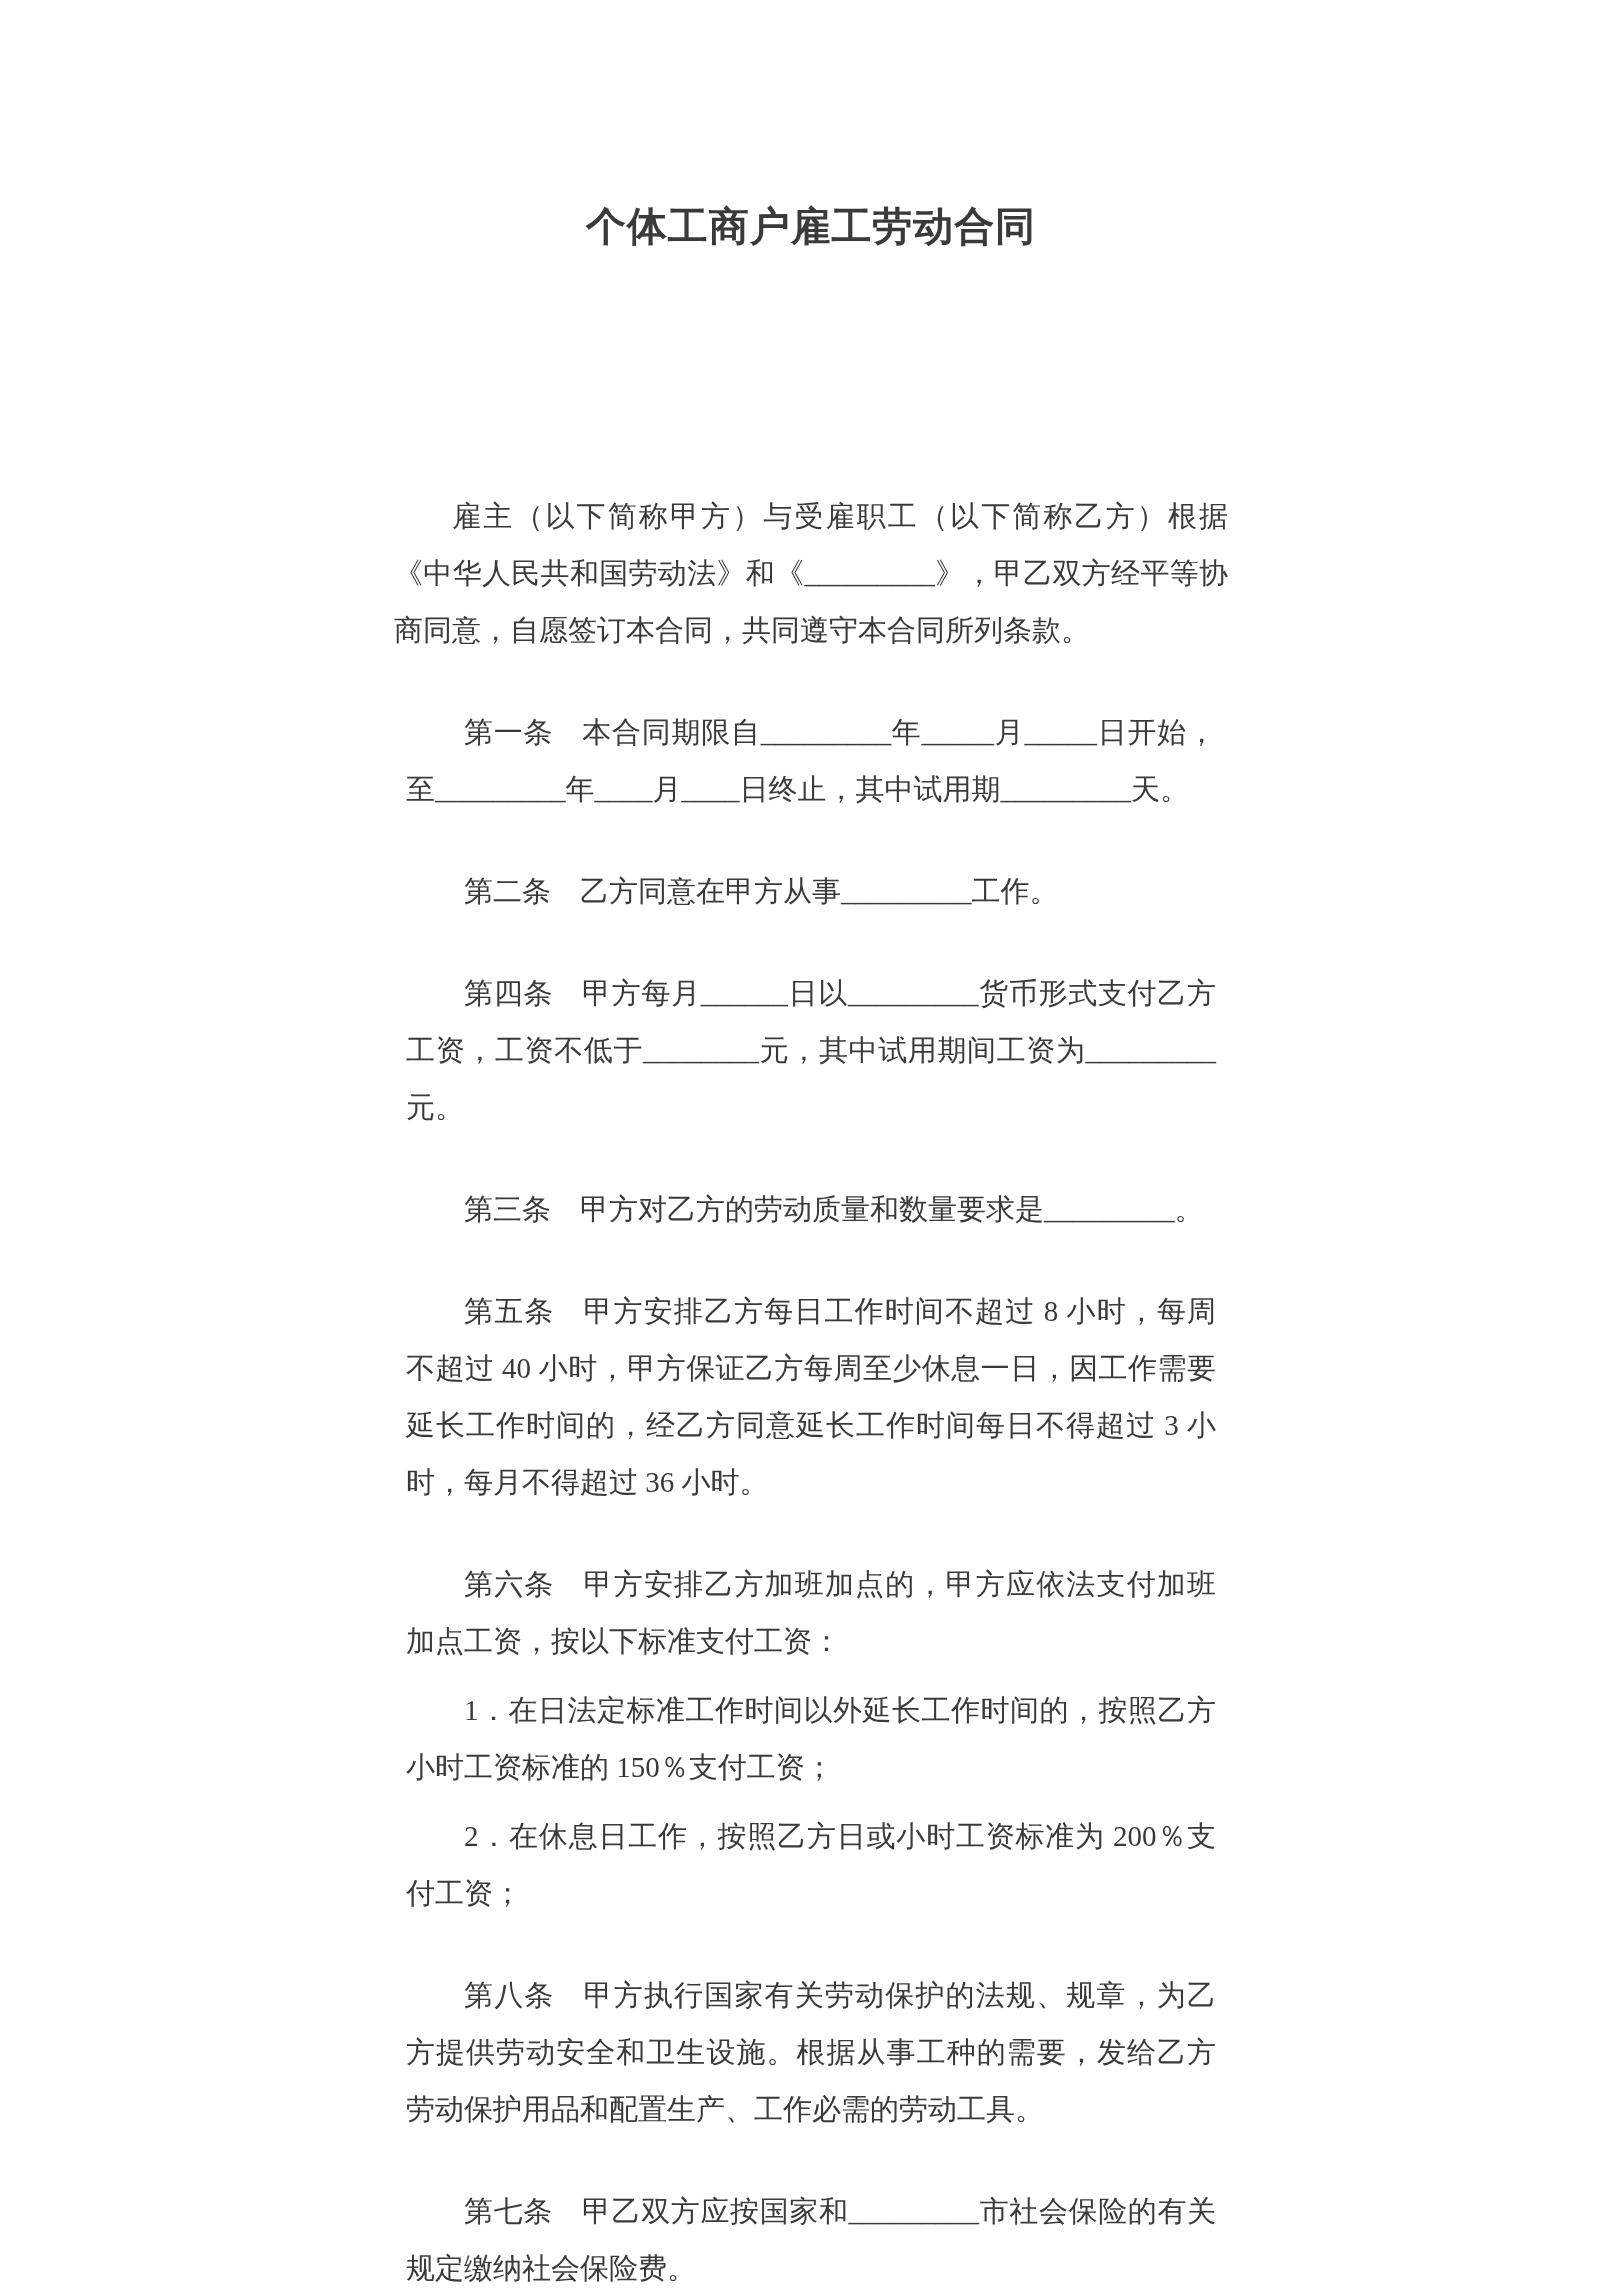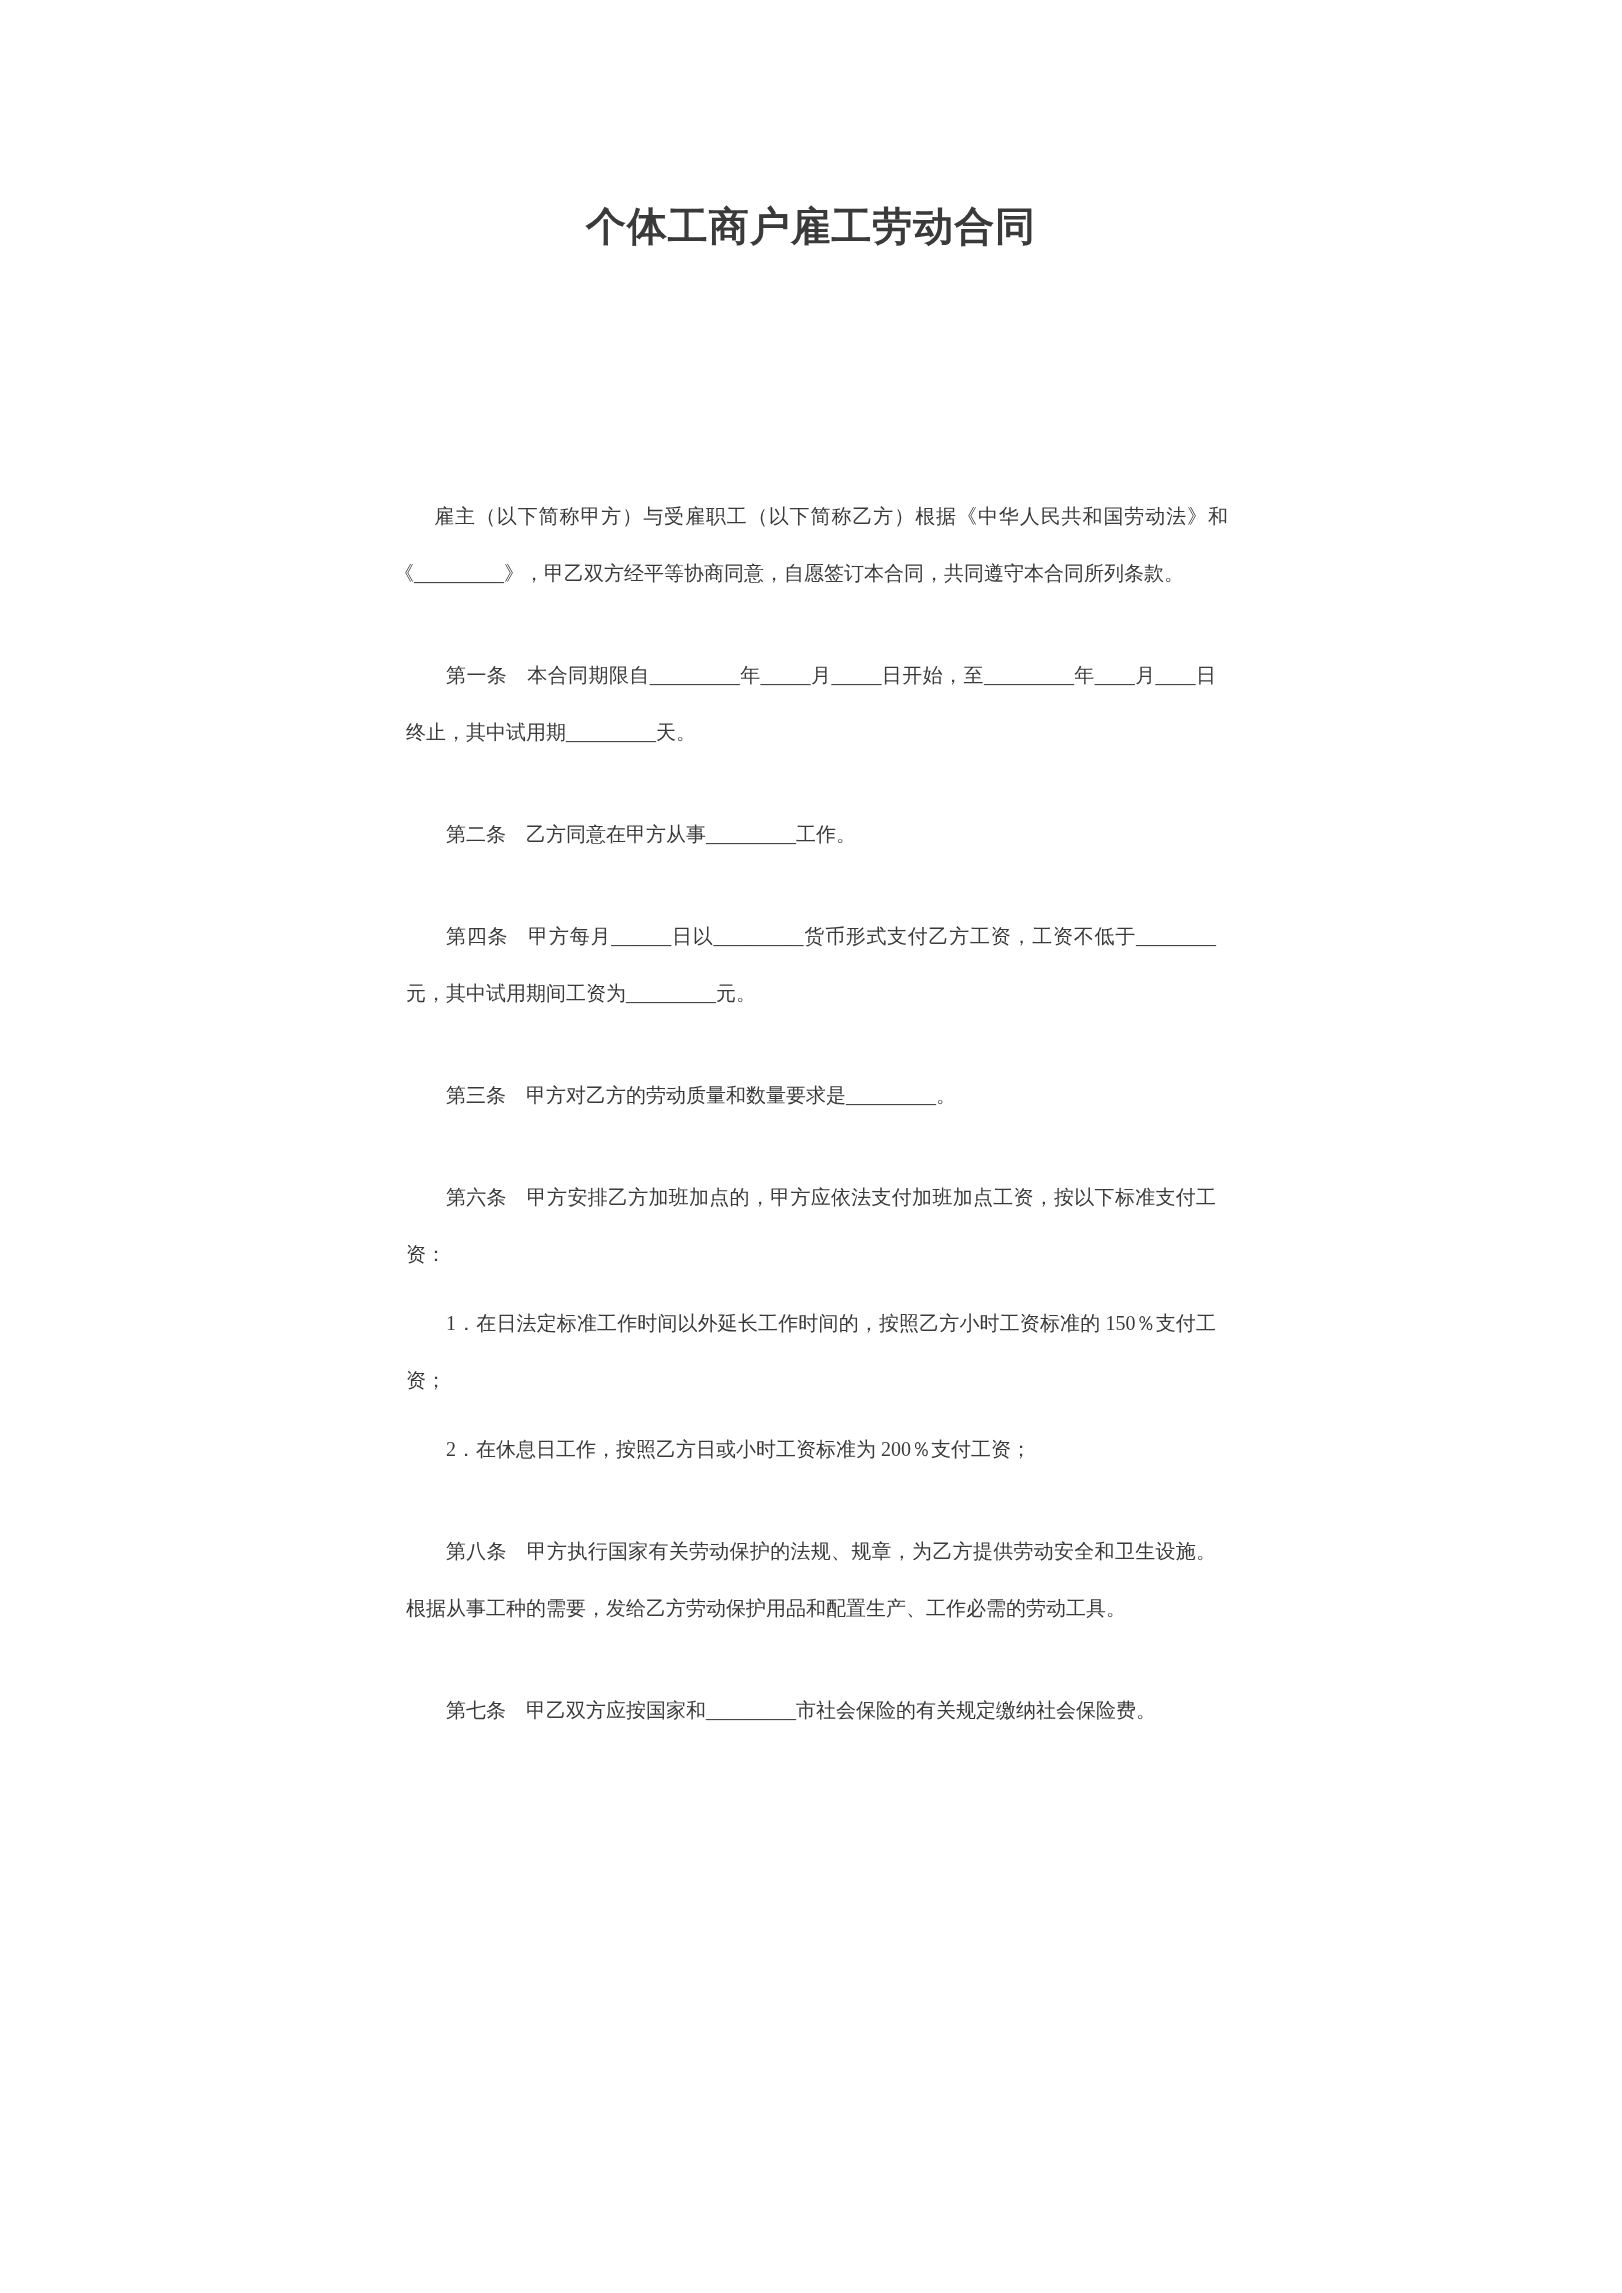--- a/index.html
+++ b/index.html
@@ -22,21 +22,21 @@
   .title {
     margin: 0 0 229px 0;
     font-size: 40px;
     font-weight: bold;
     line-height: 64px;
     text-align: center;
     letter-spacing: 0.9px;
   }
   .para {
     margin: 0;
-    font-size: 20px;
+    font-size: 29px;
     line-height: 57px;
     text-align: justify;
     text-indent: 2em;
     word-break: normal;
     overflow-wrap: break-word;
   }
   .preamble {
     margin-bottom: 45px;
   }
   .clause-block {
@@ -65,20 +65,23 @@
       <div class="clause-block">
         <p class="para"><span class="clause-label">第二条</span><span>乙方同意在甲方从事_________工作。</span></p>
       </div>
       <div class="clause-block">
         <p class="para"><span class="clause-label">第四条</span><span>甲方每月______日以_________货币形式支付乙方工资，工资不低于________元，其中试用期间工资为_________元。</span></p>
       </div>
       <div class="clause-block">
         <p class="para"><span class="clause-label">第三条</span><span>甲方对乙方的劳动质量和数量要求是_________。</span></p>
       </div>
       <div class="clause-block">
+        <p class="para"><span class="clause-label">第五条</span><span>甲方安排乙方每日工作时间不超过 8 小时，每周不超过 40 小时，甲方保证乙方每周至少休息一日，因工作需要延长工作时间的，经乙方同意延长工作时间每日不得超过 3 小时，每月不得超过 36 小时。</span></p>
+      </div>
+      <div class="clause-block">
         <p class="para"><span class="clause-label">第六条</span><span>甲方安排乙方加班加点的，甲方应依法支付加班加点工资，按以下标准支付工资：</span></p>
         <p class="para">1．在日法定标准工作时间以外延长工作时间的，按照乙方小时工资标准的 150％支付工资；</p>
         <p class="para">2．在休息日工作，按照乙方日或小时工资标准为 200％支付工资；</p>
       </div>
       <div class="clause-block">
         <p class="para"><span class="clause-label">第八条</span><span>甲方执行国家有关劳动保护的法规、规章，为乙方提供劳动安全和卫生设施。根据从事工种的需要，发给乙方劳动保护用品和配置生产、工作必需的劳动工具。</span></p>
       </div>
       <div class="clause-block">
         <p class="para"><span class="clause-label">第七条</span><span>甲乙双方应按国家和_________市社会保险的有关规定缴纳社会保险费。</span></p>
       </div>

